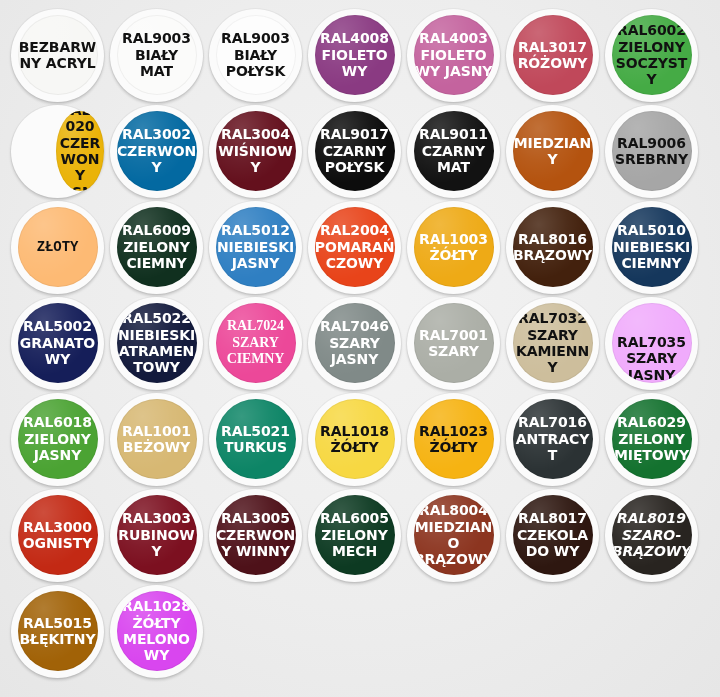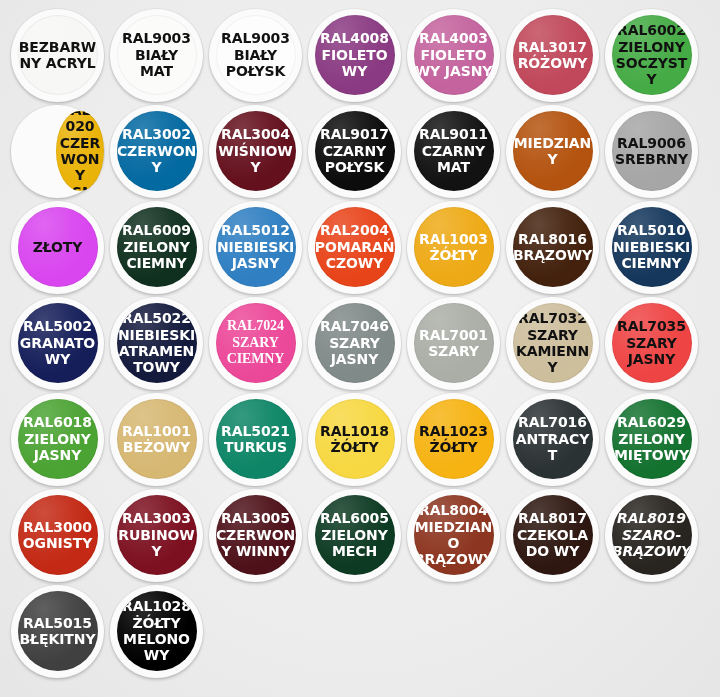--- a/index.html
+++ b/index.html
@@ -199,21 +199,21 @@
       </div>
       <div class="swatch">
         <div class="swatch-ring">
           <div class="swatch-disc" style="background: rgb(166, 166, 166);">
             <div class="swatch-label dark-text">RAL9006 SREBRNY</div>
           </div>
         </div>
       </div>
       <div class="swatch">
         <div class="swatch-ring">
-          <div class="swatch-disc" style="background: #d946ef;">
+          <div class="swatch-disc" style="background: #fdba74; font-family: Liberation Mono, monospace;">
             <div class="swatch-label dark-text">ZŁOTY</div>
           </div>
         </div>
       </div>
       <div class="swatch">
         <div class="swatch-ring">
           <div class="swatch-disc" style="background: rgb(16, 48, 31);">
             <div class="swatch-label light-text">RAL6009 ZIELONY CIEMNY</div>
           </div>
         </div>
@@ -290,21 +290,21 @@
       </div>
       <div class="swatch">
         <div class="swatch-ring">
           <div class="swatch-disc" style="background: rgb(205, 190, 156);">
             <div class="swatch-label dark-text">RAL7032 SZARY KAMIENNY</div>
           </div>
         </div>
       </div>
       <div class="swatch">
         <div class="swatch-ring">
-          <div class="swatch-disc" style="background: #ef4444;">
+          <div class="swatch-disc" style="background: #f0abfc; align-items: flex-end;">
             <div class="swatch-label dark-text">RAL7035 SZARY JASNY</div>
           </div>
         </div>
       </div>
       <div class="swatch">
         <div class="swatch-ring">
           <div class="swatch-disc" style="background: rgb(75, 163, 51);">
             <div class="swatch-label light-text">RAL6018 ZIELONY JASNY</div>
           </div>
         </div>
@@ -395,26 +395,26 @@
       </div>
       <div class="swatch">
         <div class="swatch-ring">
           <div class="swatch-disc" style="background: rgb(40, 36, 32); font-style: italic;">
             <div class="swatch-label light-text">RAL8019 SZARO- BRĄZOWY</div>
           </div>
         </div>
       </div>
       <div class="swatch">
         <div class="swatch-ring">
-          <div class="swatch-disc" style="background: #404040;">
+          <div class="swatch-disc" style="background: #a16207;">
             <div class="swatch-label light-text">RAL5015 BŁĘKITNY</div>
           </div>
         </div>
       </div>
       <div class="swatch">
         <div class="swatch-ring">
-          <div class="swatch-disc" style="background: #000000;">
+          <div class="swatch-disc" style="background: #d946ef;">
             <div class="swatch-label light-text">RAL1028 ŻÓŁTY MELONOWY</div>
           </div>
         </div>
       </div>
     </div>
 </div>
 
 </body></html>

